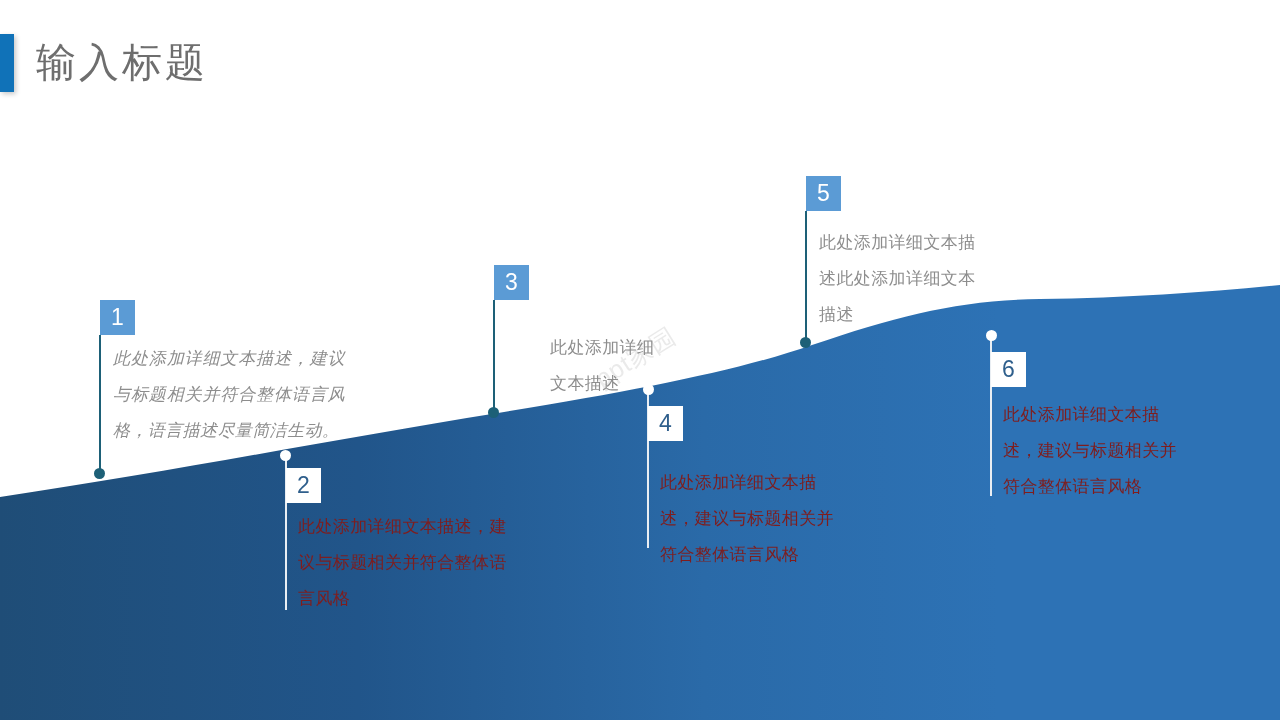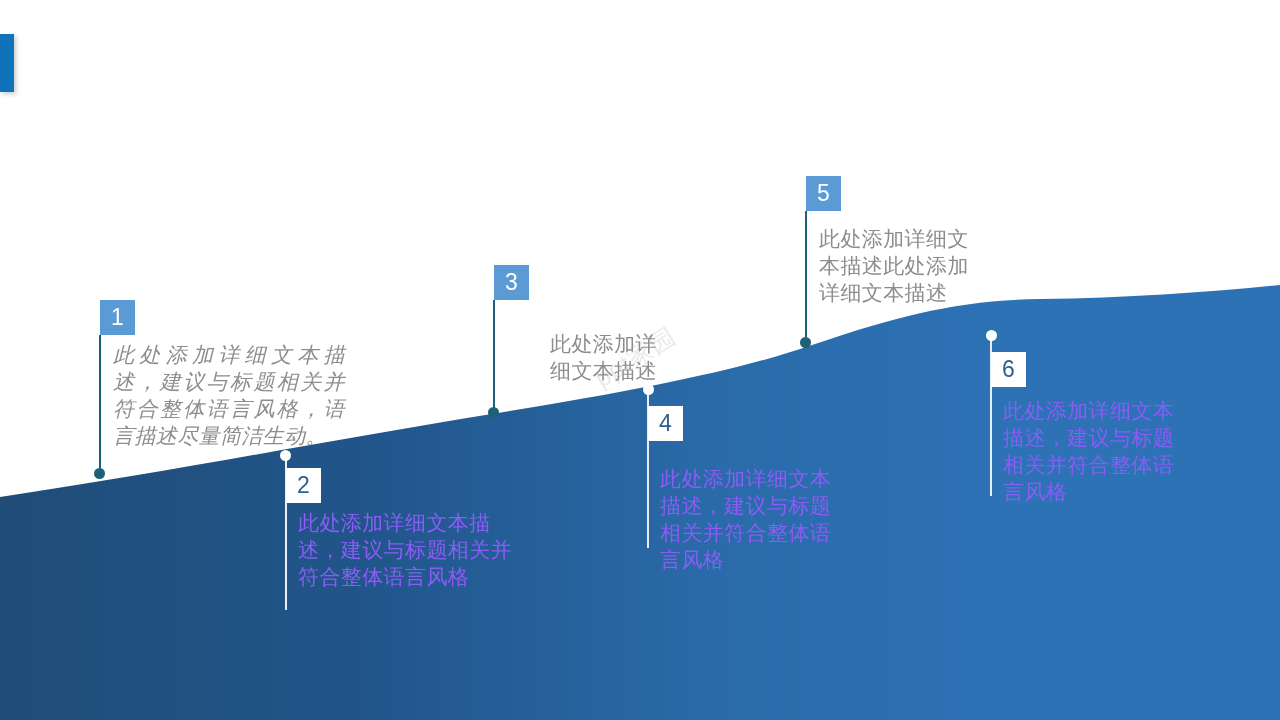--- a/index.html
+++ b/index.html
@@ -94,26 +94,26 @@
     background: #5b9bd5;
     color: #ffffff;
   }
   .num-box.white {
     background: #ffffff;
     color: #2f5f8c;
   }
 
   .desc {
     position: absolute;
-    font-size: 21px;
-    line-height: 27px;
+    font-size: 17px;
+    line-height: 36px;
     letter-spacing: 0.4px;
   }
   .desc.grey  { color: #8d8d8d; }
-  .desc.light { color: #8b5cf6; }
+  .desc.light { color: #7f1d1d; }
 
   
   
   #item-1 .num-box   { left: 100px; top: 300px; }
   #item-1 .conn-line { left: 99px;  top: 335px; height: 137px; }
   #item-1 .conn-dot  { left: 94px;  top: 468px; }
   #item-1 .desc      { left: 113px; top: 341px; width: 232px; text-align: justify; font-style: italic; }
 
   
   #item-2 .num-box   { left: 286px; top: 468px; }
@@ -162,20 +162,21 @@
     </defs>
     <path d="M0,497
              C 180,470 330,440 498,413
              C 640,390 740,370 812,345
              C 900,315 960,300 1040,299
              C 1130,298 1210,292 1280,285
              L1280,720 L0,720 Z" fill="url(#waveGrad)"></path>
   </svg>
 
   <div id="header-accent"></div>
+  <div id="page-title">输入标题</div>
 
   <div id="watermark">ppt家园</div>
 
   <div id="item-1" class="item">
     <div class="conn-line teal"></div>
     <div class="conn-dot teal"></div>
     <div class="num-box blue">1</div>
     <div class="desc grey">此处添加详细文本描述，建议与标题相关并符合整体语言风格，语言描述尽量简洁生动。</div>
   </div>
 

